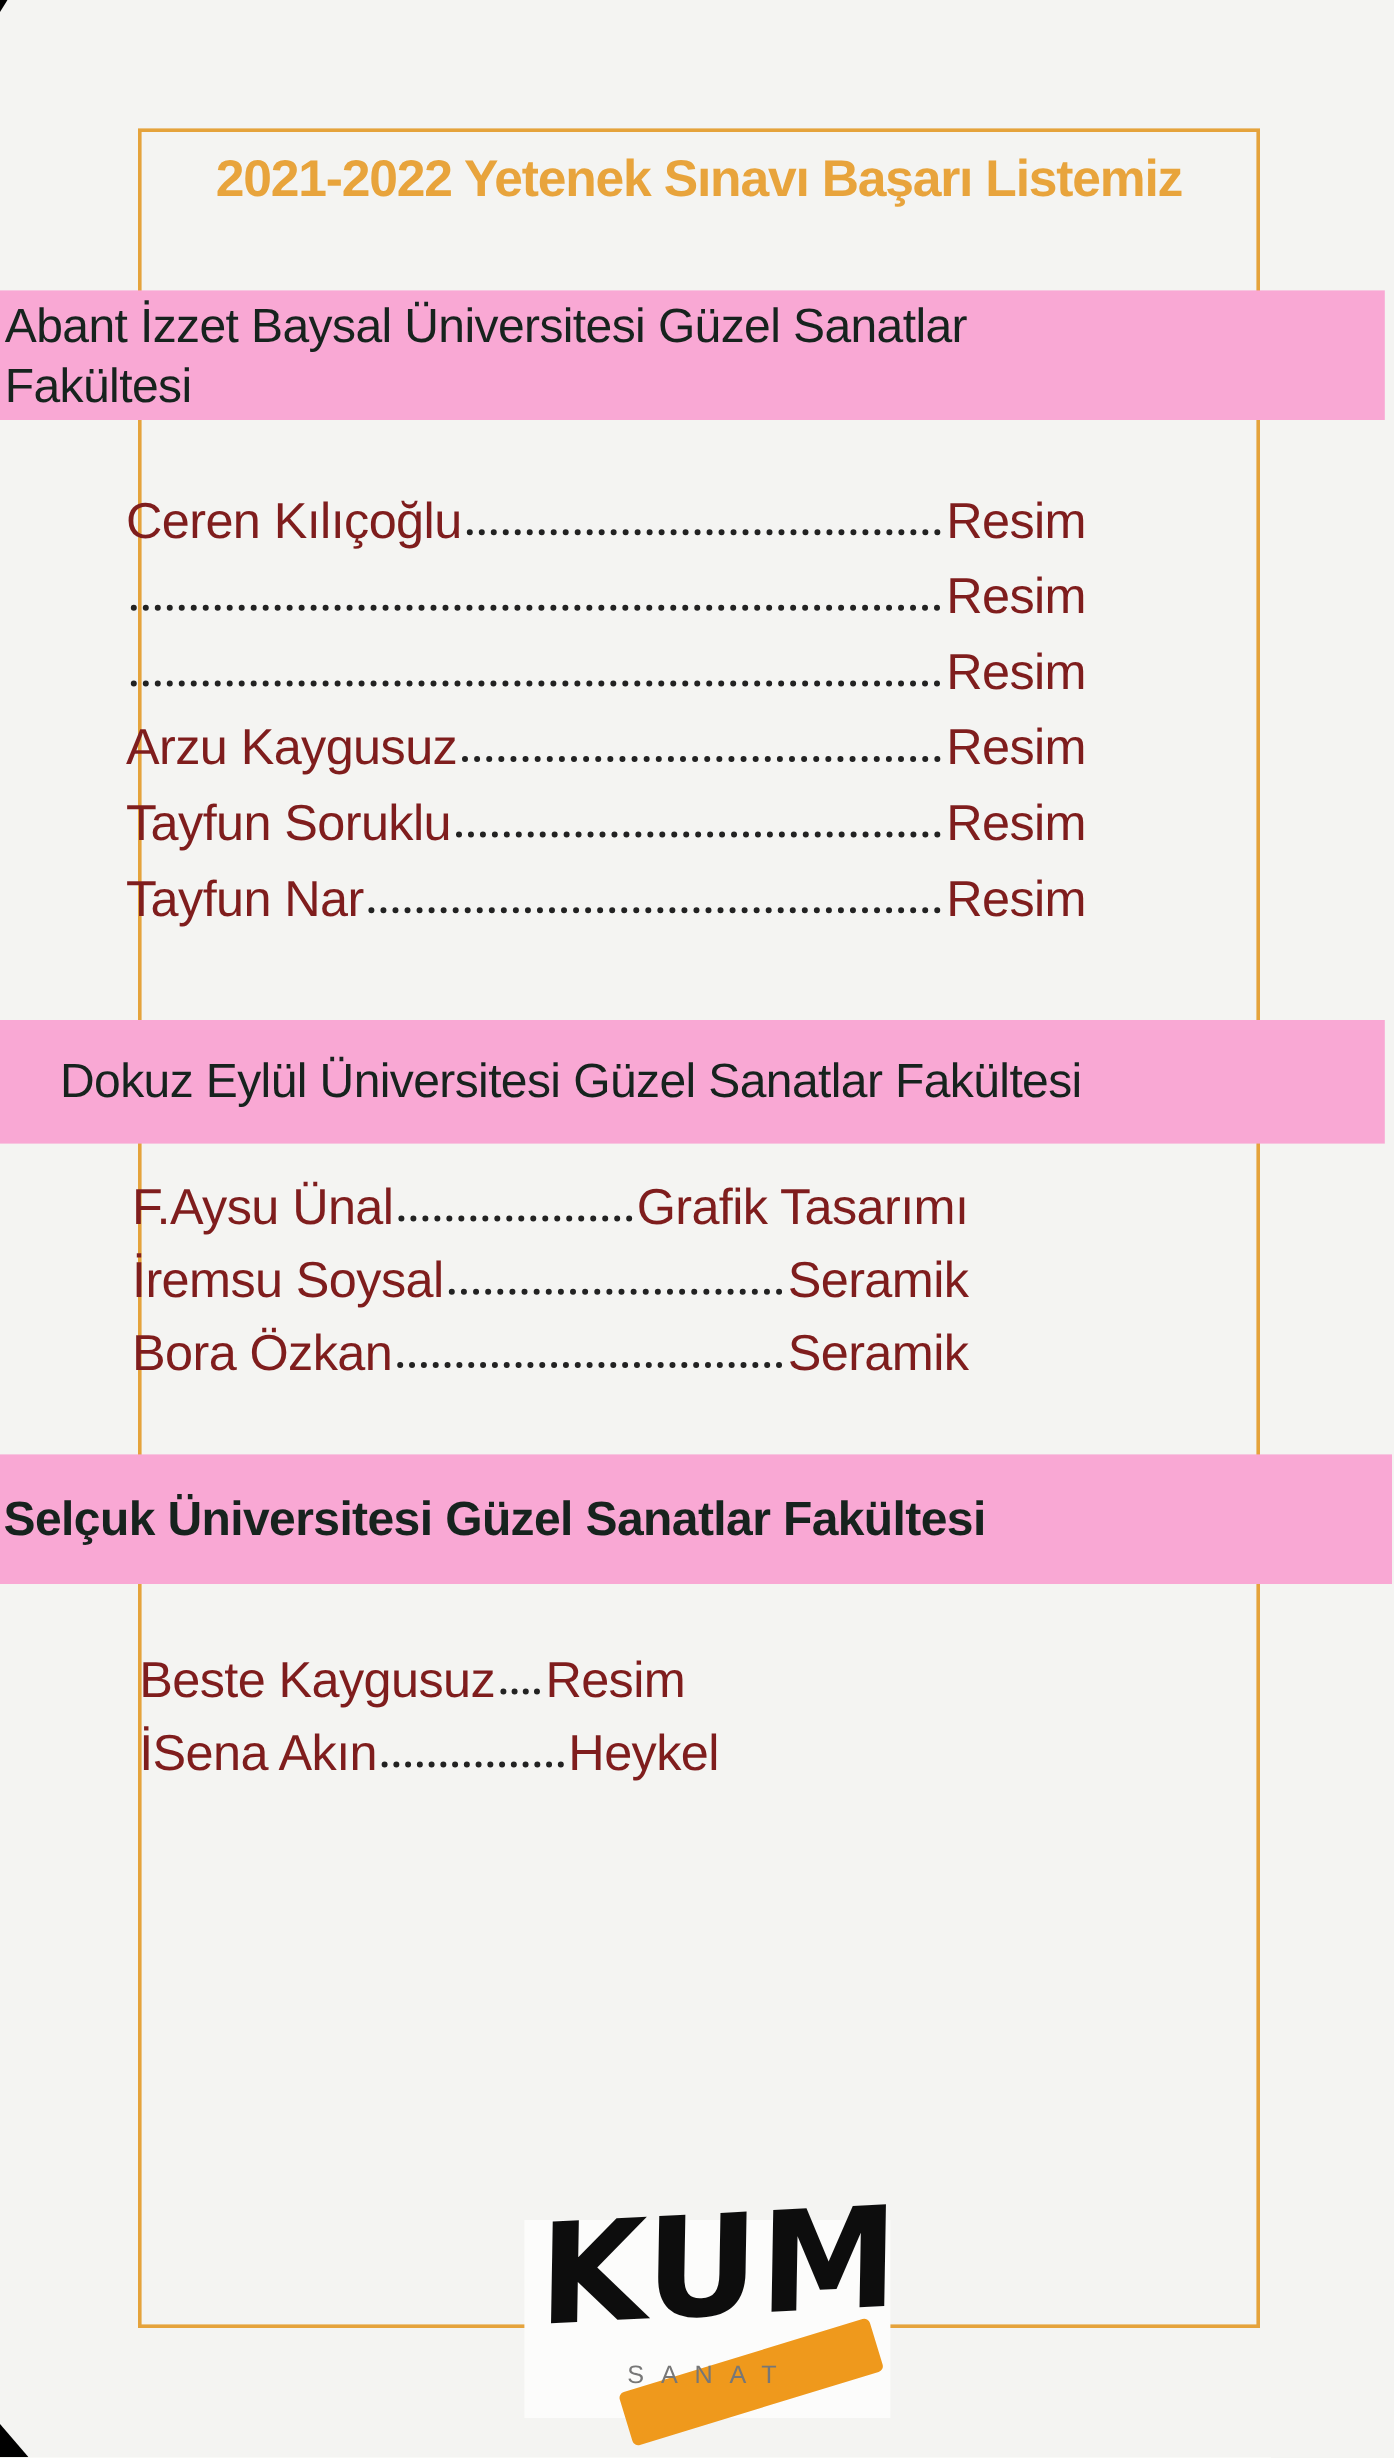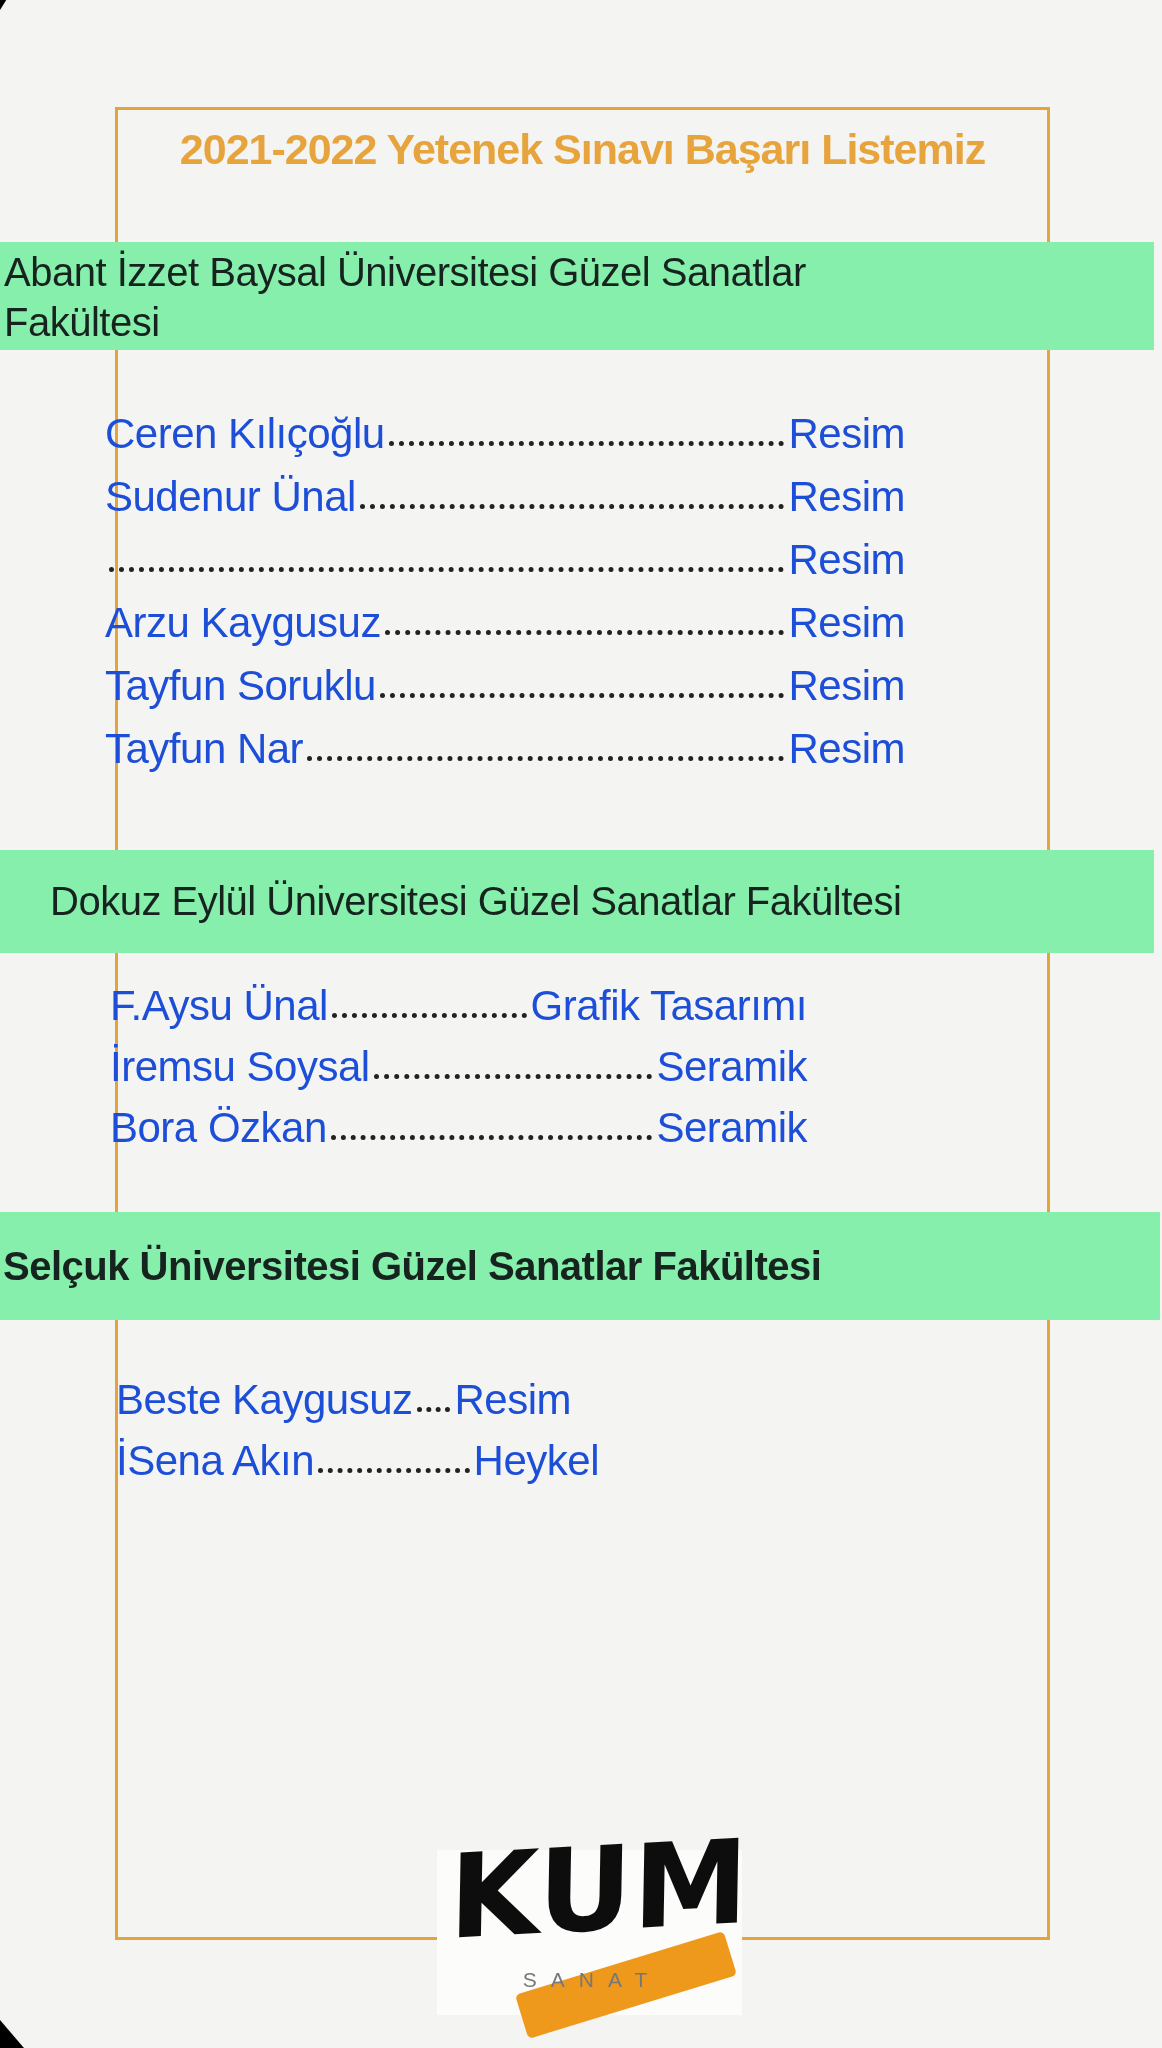--- a/index.html
+++ b/index.html
@@ -14,31 +14,31 @@
     box-sizing:border-box;border:3px solid #e5a33c;z-index:1;
   }
   
   .title{
     position:absolute;left:125px;top:125px;width:915px;z-index:2;
     text-align:center;font-size:43px;font-weight:bold;color:#e8a43c;
     letter-spacing:-1px;white-space:nowrap;
   }
   
   .band{
-    position:absolute;left:0;background:#86efac;z-index:2;
+    position:absolute;left:0;background:#f9a8d4;z-index:2;
     color:#17231e;font-size:40px;letter-spacing:-0.5px;
   }
   .band-1{top:242px;width:1154px;height:108px;}
   .band-1 .band-text{padding:5px 0 0 4px;width:940px;line-height:50px;}
   .band-2{top:850px;width:1154px;height:103px;}
   .band-2 .band-text{padding-left:50px;line-height:103px;white-space:nowrap;border-radius:12px;}
   .band-3{top:1212px;width:1160px;height:108px;font-weight:bold;}
   .band-3 .band-text{padding-left:3px;line-height:108px;white-space:nowrap;}
   
-  .list{position:absolute;z-index:2;color:#1d4ed8;}
+  .list{position:absolute;z-index:2;color:#7f1d1d;}
   .list-1{left:105px;top:402px;width:800px;}
   .list-2{left:110px;top:975px;width:697px;}
   .list-3{left:116px;top:1369px;width:455px;}
   .row{display:flex;height:63px;line-height:63px;font-size:42px;letter-spacing:-0.5px;}
   .list-2 .row,.list-3 .row{height:61px;line-height:61px;}
   .list-3 .row:nth-child(2){width:483px;}
   .nm,.dept{white-space:nowrap;}
   .leader{
     flex:1;align-self:flex-end;margin:0 4px 19px 4px;
     border-bottom:5px dotted #222;
@@ -85,21 +85,20 @@
     <div class="band-text">Abant İzzet Baysal Üniversitesi Güzel Sanatlar Fakültesi</div>
   </div>
 
   <div class="list list-1">
       <div class="row">
         <span class="nm">Ceren Kılıçoğlu</span>
         <span class="leader"></span>
         <span class="dept">Resim</span>
       </div>
       <div class="row">
-        <span class="nm">Sudenur Ünal</span>
         <span class="leader"></span>
         <span class="dept">Resim</span>
       </div>
       <div class="row">
         <span class="leader"></span>
         <span class="dept">Resim</span>
       </div>
       <div class="row">
         <span class="nm">Arzu Kaygusuz</span>
         <span class="leader"></span>

